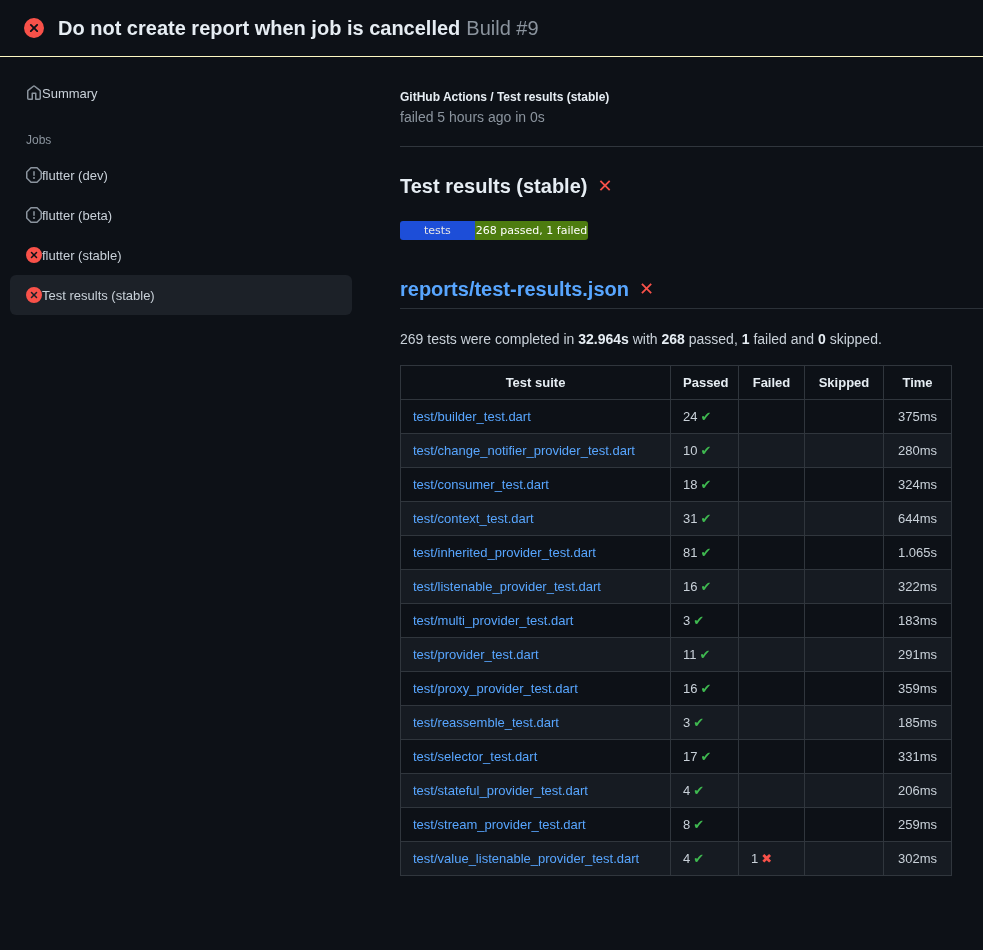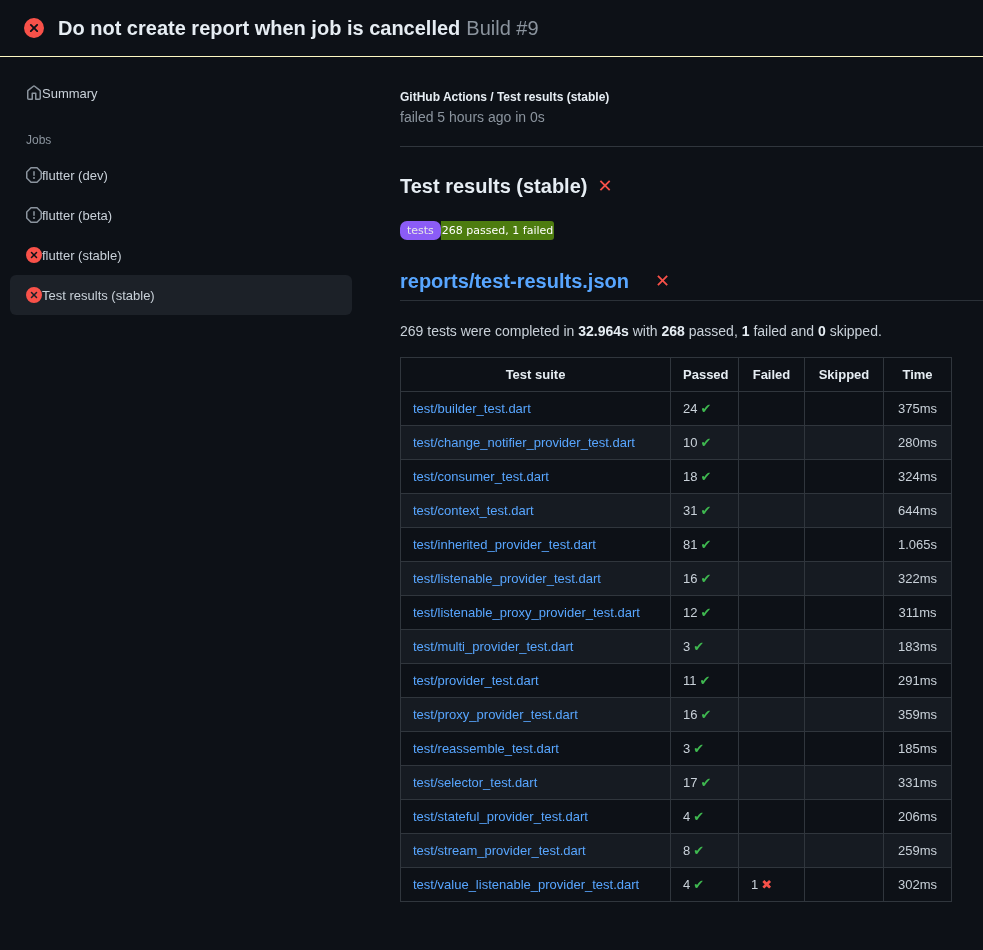--- a/index.html
+++ b/index.html
@@ -49,26 +49,26 @@
     display: flex; align-items: center; gap: 10px; line-height: 26px;
   }
   .fail-mark { color: #f85149; font-weight: 900; font-size: 18px; line-height: 1; }
 
   .badge-wrap { margin-top: 22px; }
   .badge {
     display: inline-flex; align-items: stretch;
     font-family: "DejaVu Sans", sans-serif; font-size: 11px;
     border-radius: 3px; overflow: hidden; line-height: 1;
   }
-  .badge-label { background: #8b5cf6; color: #e6e6e6; padding: 4px 7px; border-radius: 7px; }
+  .badge-label { background: #1d4ed8; color: #e6e6e6; padding: 4px 24px; }
   .badge-value { background: #4d7c0f; color: #ffffff; padding: 4px 1px; }
 
   .report-title {
-    margin-top: 28px; padding-bottom: 6px;
-    display: flex; align-items: center; gap: 26px;
+    margin-top: 36px; padding-bottom: 6px;
+    display: flex; align-items: center; gap: 10px;
     border-bottom: 1px solid #2b3138;
     font-size: 20px; font-weight: 700; line-height: 26px;
   }
   .report-title a { color: #58a6ff; }
 
   .summary-line { margin-top: 20px; font-size: 14px; color: #c9d1d9; line-height: 20px; }
   .summary-line b { color: #e6edf3; font-weight: 700; }
 
   
   table.results {
@@ -239,27 +239,20 @@
   </tr>
 
   <tr>
     <td class="suite"><a href="#">test/listenable_provider_test.dart</a></td>
     <td class="num"><span>16</span><span class="mark check">✔</span></td>
     <td class="num"></td>
     <td></td>
     <td class="time">322ms</td>
   </tr>
 
-  <tr>
-    <td class="suite"><a href="#">test/listenable_proxy_provider_test.dart</a></td>
-    <td class="num"><span>12</span><span class="mark check">✔</span></td>
-    <td class="num"></td>
-    <td></td>
-    <td class="time">311ms</td>
-  </tr>
 
   <tr>
     <td class="suite"><a href="#">test/multi_provider_test.dart</a></td>
     <td class="num"><span>3</span><span class="mark check">✔</span></td>
     <td class="num"></td>
     <td></td>
     <td class="time">183ms</td>
   </tr>
 
   <tr>

